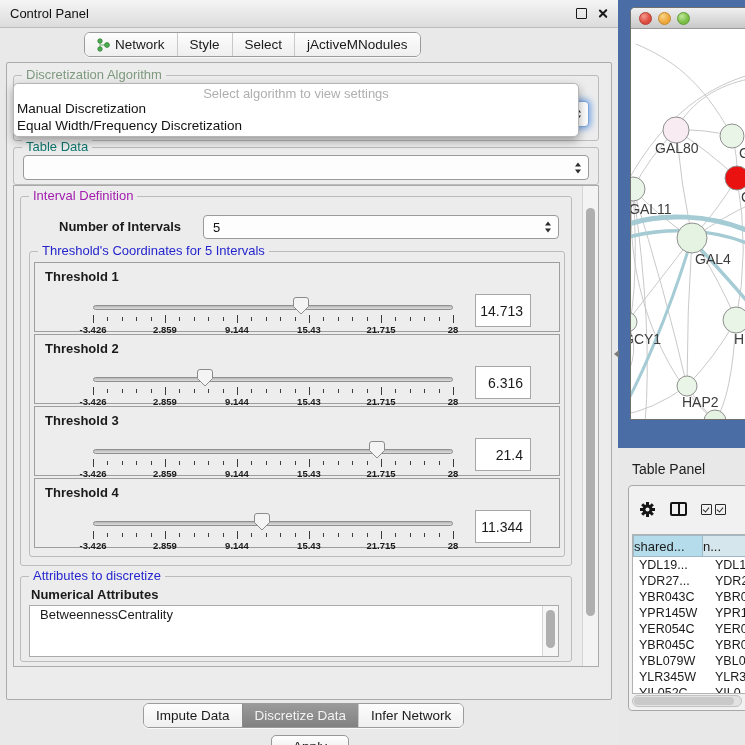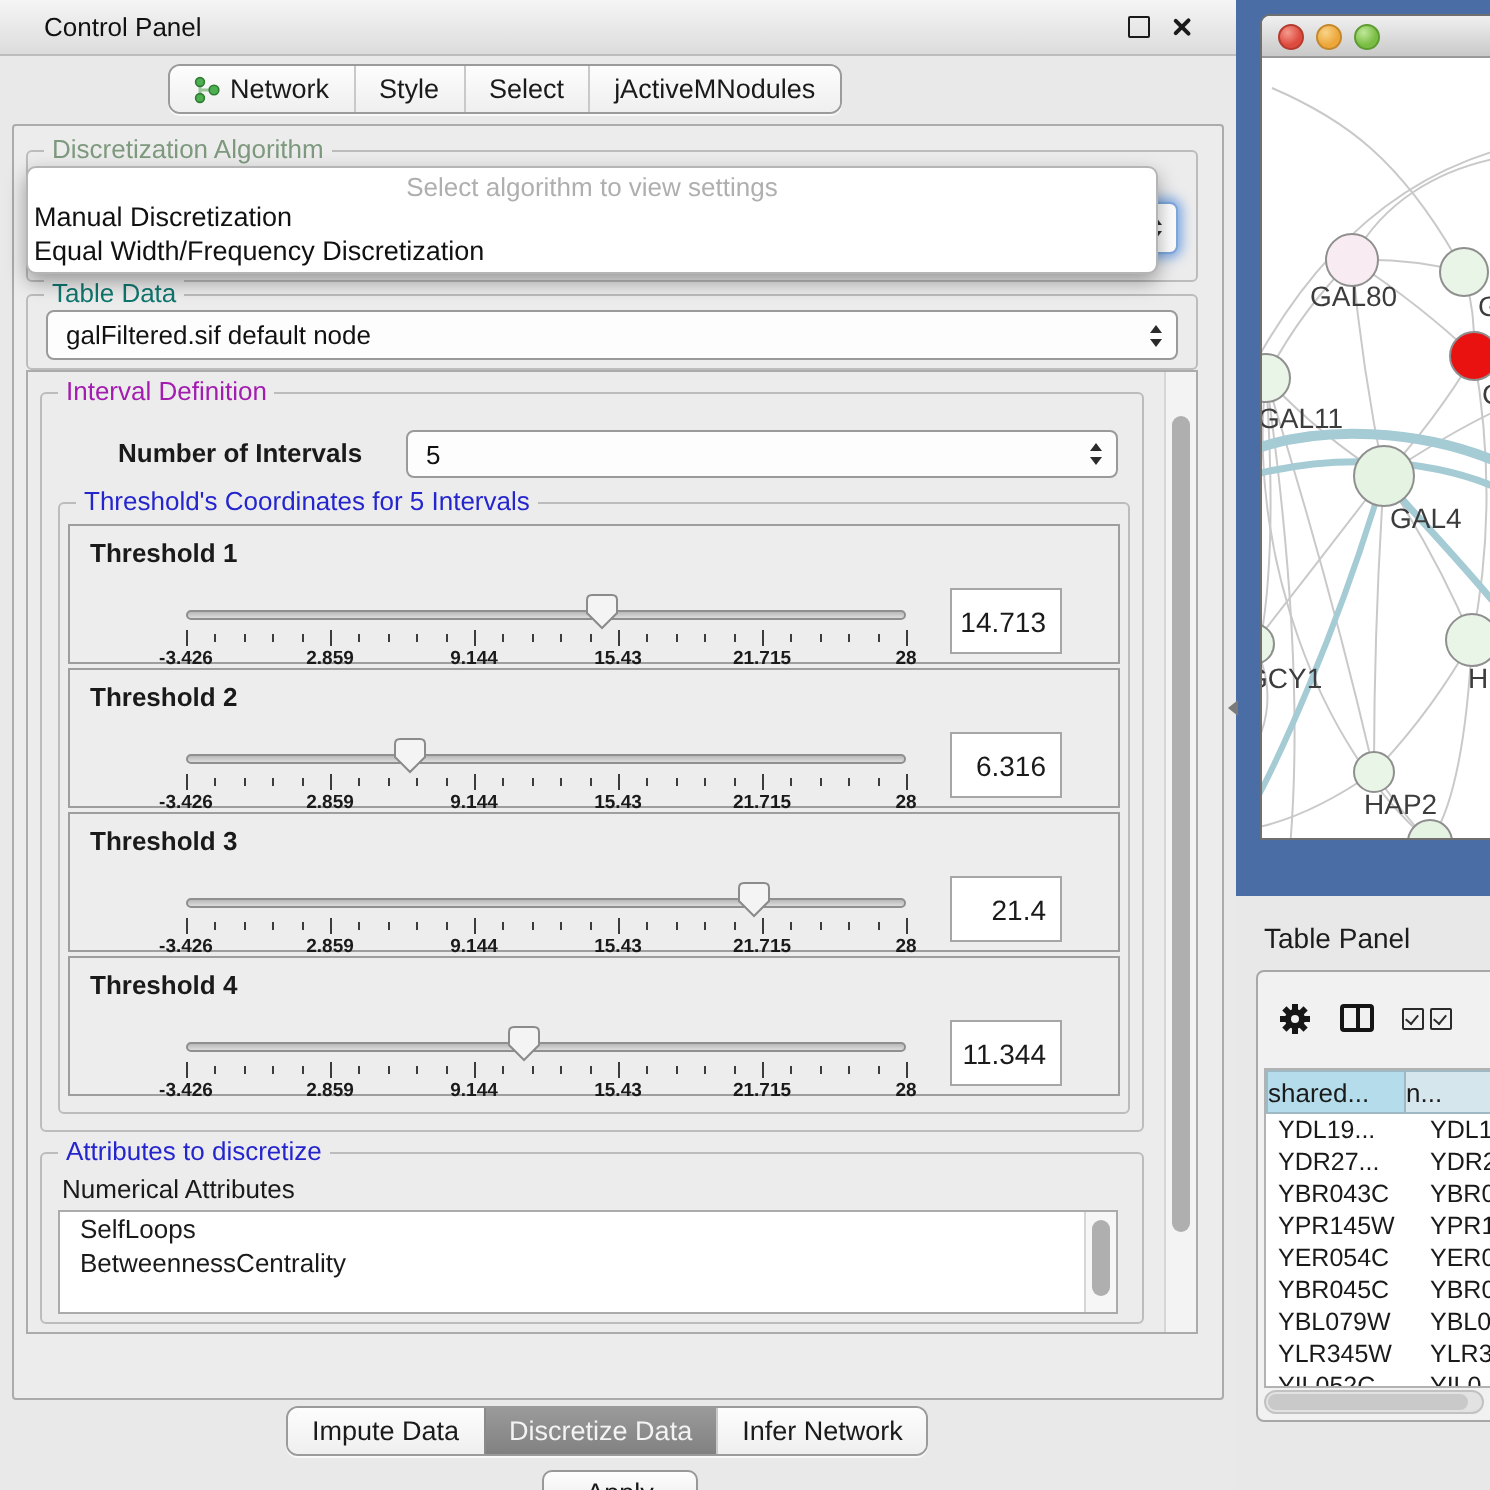--- a/index.html
+++ b/index.html
@@ -5,21 +5,21 @@
   html,body{margin:0;padding:0}
   body{width:745px;height:745px;position:relative;overflow:hidden;
        background:#E6E6E6;font-family:"Liberation Sans",sans-serif;color:#1A1A1A;
        -webkit-font-smoothing:antialiased}
   .abs{position:absolute}
 
   
   #control-panel{left:0;top:0;width:618px;height:745px;background:#E9E9E9}
   #cp-titlebar{left:0;top:0;width:618px;height:28px;
      background:linear-gradient(#F5F5F5,#DCDCDC);border-bottom:1px solid #BDBDBD;
-     display:flex;align-items:center;padding:0 22px;box-sizing:border-box}
+     display:flex;align-items:center;padding:0 10px;box-sizing:border-box}
   #cp-title{font-size:13px;color:#111}
   #cp-titlebar .win-icons{margin-left:auto;display:flex;align-items:center;gap:10px}
   .float-sq{width:9px;height:9px;border:1.5px solid #1A1A1A;border-radius:1px}
   .close-x{position:relative;width:11px;height:11px}
   .close-x::before,.close-x::after{content:"";position:absolute;left:5px;top:0;width:2.4px;height:11px;background:#1A1A1A;border-radius:1px}
   .close-x::before{transform:rotate(45deg)}
   .close-x::after{transform:rotate(-45deg)}
 
   
   .seg-bar{display:flex;border:1px solid #9B9B9B;border-radius:6px;overflow:hidden;
@@ -87,21 +87,21 @@
   .ticks{position:absolute;left:0;top:18px;width:100%;height:9px}
   .tick{position:absolute;top:2px;width:1px;height:4px;background:#3C3C3C}
   .tick.major{top:0;height:8px}
   .ticklabels{position:absolute;left:0;top:27px;width:100%;height:10px}
   .ticklabel{position:absolute;transform:translateX(-50%);font-size:9.5px;font-weight:bold;color:#1A1A1A;white-space:nowrap}
   .value-box{position:absolute;right:28px;top:31px;width:56px;height:33px;background:#FFF;border:1px solid #A6A6A6;
      font-size:14px;text-align:right;line-height:33px;padding-right:7px;box-sizing:border-box}
 
   
   #attr-group{left:6px;top:390px;width:552px;height:86px}
-  #attr-label{position:absolute;left:10px;top:10px;font-size:13px;font-weight:normal}
+  #attr-label{position:absolute;left:10px;top:10px;font-size:13px;font-weight:bold}
   #attr-list{position:absolute;left:8px;top:28px;width:530px;height:52px;background:#FFF;border:1px solid #ABABAB;
      overflow:hidden;box-sizing:border-box}
   .list-item{font-size:13px;line-height:17px;padding-left:10px;white-space:nowrap}
   #attr-list .vscroll{background:#F6F6F6}
 
   
   #apply-btn{left:264px;top:672px;width:76px;height:22px;border:1px solid #989898;border-radius:5px;
      background:linear-gradient(#FEFEFE,#E6E6E6);font-size:13.5px;text-align:center;line-height:21px;
      box-shadow:0 1px 0 rgba(255,255,255,.8)}
 
@@ -194,21 +194,20 @@
     <div class="abs" id="algo-popup">
       <div id="algo-prompt">Select algorithm to view settings</div>
       <div class="algo-item">Manual Discretization</div>
       <div class="algo-item">Equal Width/Frequency Discretization</div>
     </div>
 
     <div class="group" id="tabledata-group">
       <span class="group-title gt-dark">Table Data</span>
     </div>
     <div class="combo" id="tabledata-combo">
-      <span>galFiltered.sif default node</span>
       <span class="stepper">
           <i class="up"></i>
           <i class="dn"></i>
         </span>
     </div>
 
     <div class="abs" id="scrollpane">
 
       <div class="group" id="interval-group">
         <span class="group-title gt-green">Interval Definition</span>
@@ -422,21 +421,20 @@
   </div>
 </div>
         </div>
       </div>
 
       <div class="group" id="attr-group">
         <span class="group-title gt-blue">Attributes to discretize</span>
         <span id="attr-label">Numerical Attributes</span>
         <div id="attr-list">
           <div id="attr-items">
-              <div class="list-item">SelfLoops</div>
               <div class="list-item">BetweennessCentrality</div>
             </div>
           <div class="vscroll">
             <div class="thumb" style="top:4px;height:38px"></div>
           </div>
         </div>
       </div>
 
       <div class="vscroll">
         <div class="thumb" style="top:22px;height:408px"></div>

